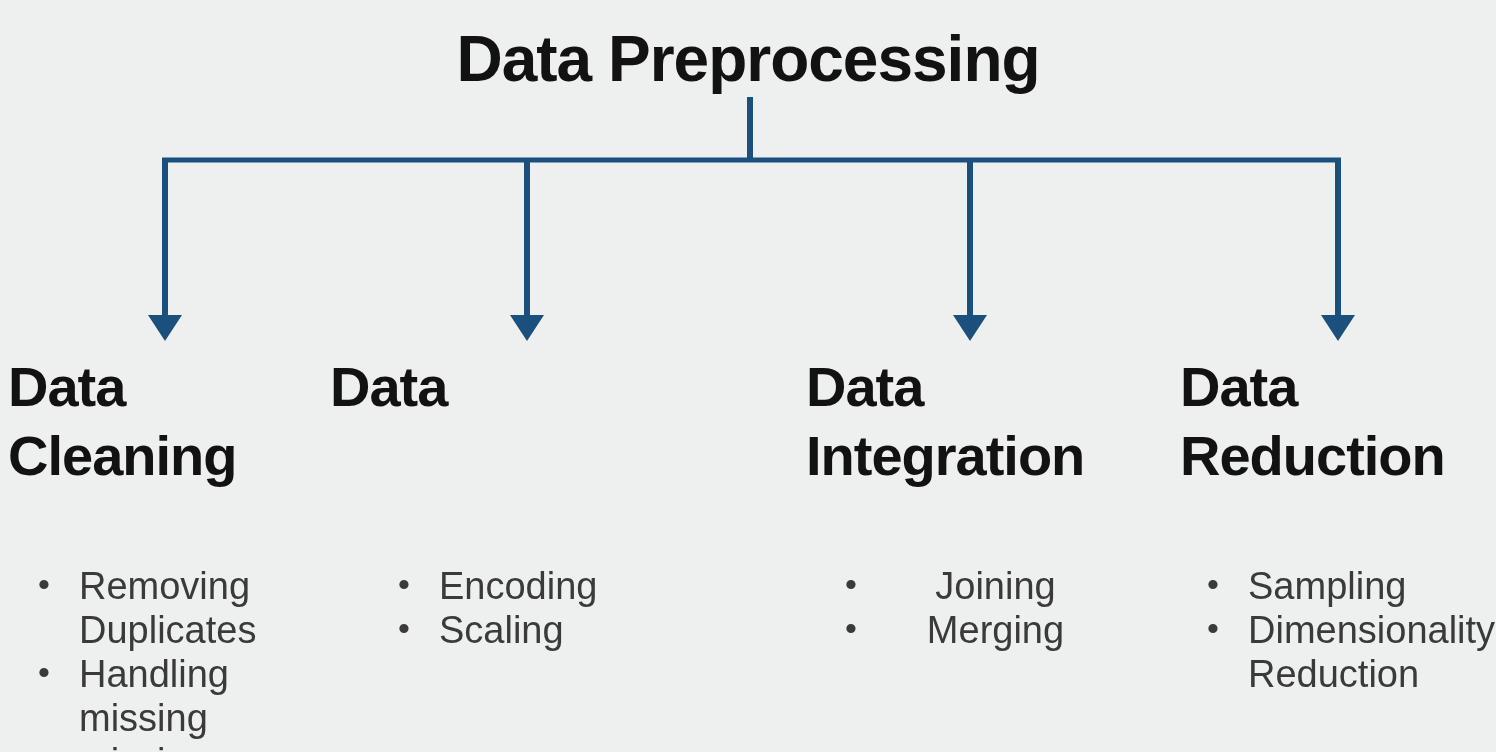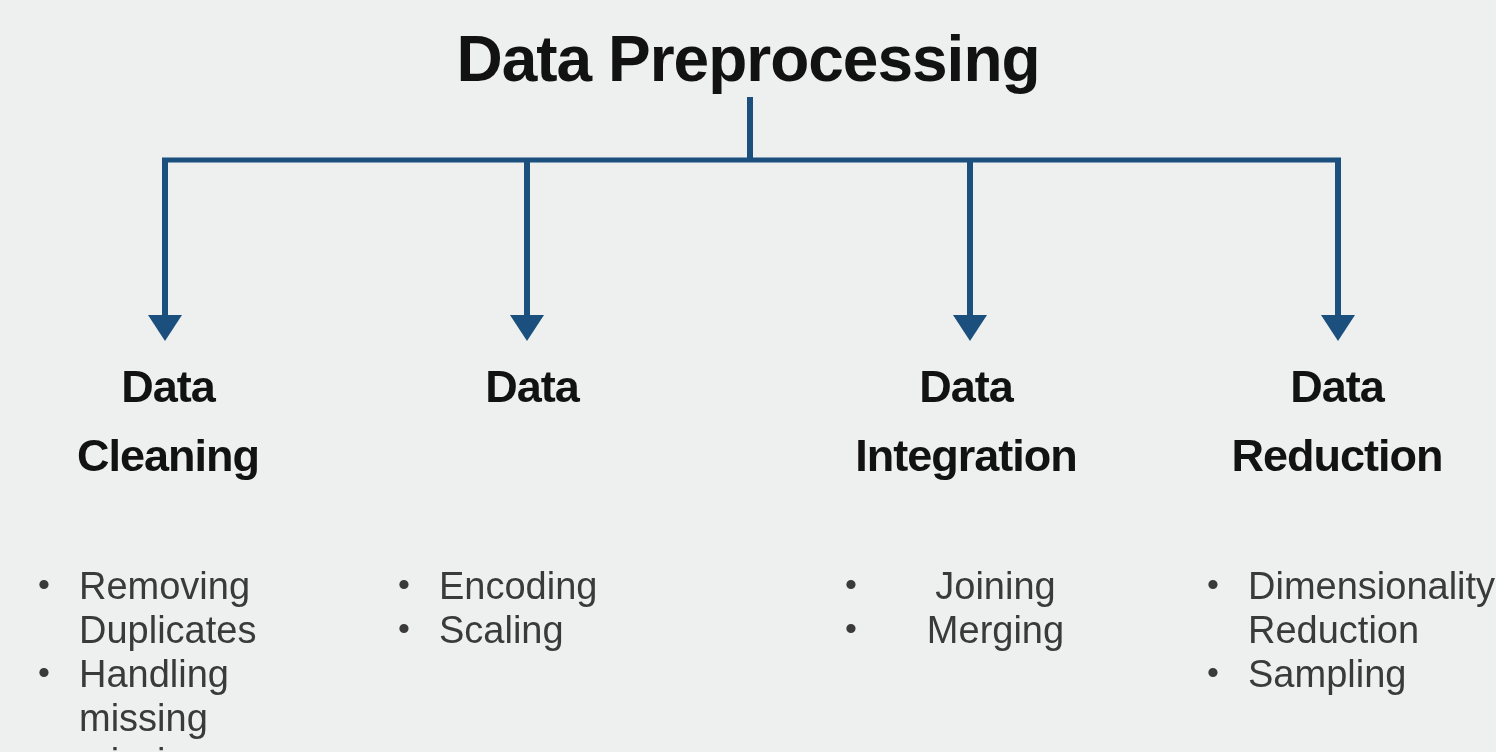--- a/index.html
+++ b/index.html
@@ -34,22 +34,22 @@
   svg.connectors {
     position: absolute;
     top: 0; left: 0;
     width: 1496px; height: 752px;
   }
   .branch {
     position: absolute;
     top: 352px;
   }
   .branch-heading {
-    text-align: center;
-    font-size: 45px;
+    text-align: left;
+    font-size: 56px;
     font-weight: 700;
     letter-spacing: -1px;
     line-height: 69px;
     color: var(--heading-text);
   }
   .branch-list {
     position: absolute;
     list-style: none;
     margin: 0;
     padding: 0;
@@ -145,18 +145,18 @@
       <li>Merging</li>
     </ul>
   </div>
 
   <div class="branch branch-4">
     <div class="branch-heading">
       <div>Data</div>
       <div>Reduction</div>
     </div>
     <ul class="branch-list">
+      <li>Sampling</li>
       <li>Dimensionality Reduction</li>
-      <li>Sampling</li>
     </ul>
   </div>
 
 </div>
 
 </body></html>

